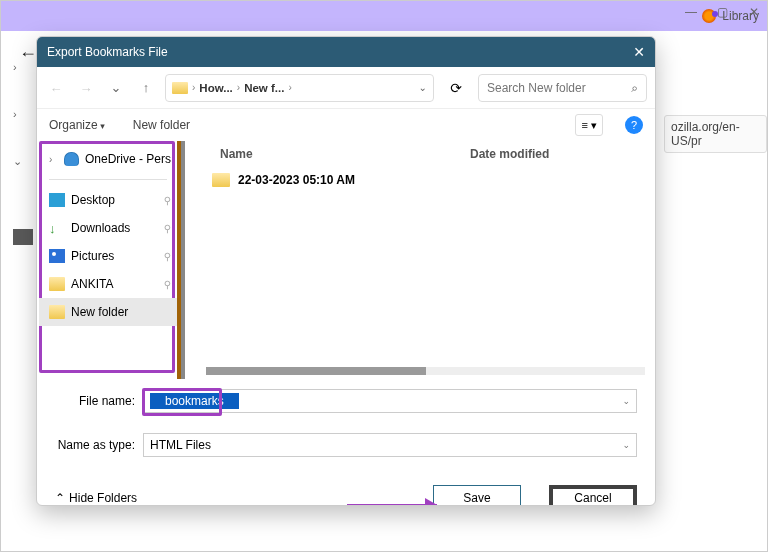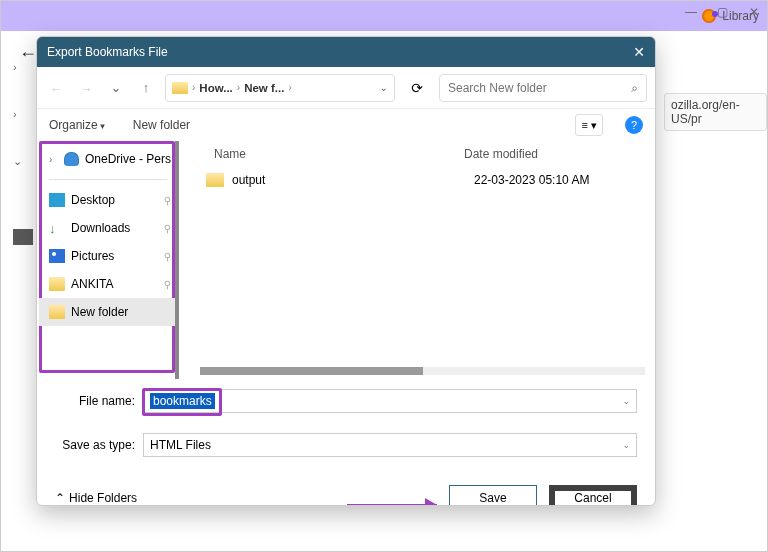--- a/index.html
+++ b/index.html
@@ -8,37 +8,37 @@
 .window { background: #fff; border: 1px solid #ccc; position: absolute; }
 .library-window { left: 0; top: 0; width: 768px; height: 552px; }
 .library-title { height: 30px; background: #c4b5fd; display: flex; align-items: center; padding: 0 8px; font-size: 12px; color: #555; justify-content: flex-end; }
 .library-title .icon { width: 14px; height: 14px; margin-right: 6px; background: radial-gradient(circle, #ff9500 40%, #e25b00 70%); border-radius: 50%; position: relative; }
 .library-title .icon::after { content: ""; position: absolute; right: -2px; top: 2px; width: 6px; height: 6px; background: #7542e5; border-radius: 50%; }
 .library-winbtns { position: absolute; right: 6px; top: 4px; display: flex; gap: 20px; }
 .library-winbtns span { width: 12px; height: 12px; font-size: 12px; color: #666; }
 
 .library-back { position: absolute; left: 18px; top: 40px; font-size: 18px; color: #222; }
 .library-chevrons { position: absolute; left: 12px; top: 60px; display: flex; flex-direction: column; gap: 35px; font-size: 11px; color: #666; }
-.library-url { position: absolute; left: 663px; top: 92px; font-size: 12px; color: #444; background: #fafafa; padding: 4px 6px; border: 1px solid #ddd; border-radius: 3px; }
+.library-url { position: absolute; left: 663px; top: 114px; font-size: 12px; color: #444; background: #fafafa; padding: 4px 6px; border: 1px solid #ddd; border-radius: 3px; }
 .library-leftbar { position: absolute; left: 12px; top: 228px; width: 20px; height: 16px; background: #5a5a5a; }
 
 .dialog { left: 36px; top: 36px; width: 620px; height: 470px; border-radius: 6px; box-shadow: 0 8px 24px rgba(0,0,0,0.25); overflow: hidden; }
 .dialog-title { height: 30px; background: #2c5b75; color: #fff; display: flex; align-items: center; padding: 0 10px; font-size: 12px; position: relative; }
 .dialog-title .close { position: absolute; right: 10px; top: 7px; font-size: 14px; cursor: pointer; }
 
 .navbar { height: 42px; display: flex; align-items: center; padding: 0 8px; gap: 8px; border-bottom: 1px solid #eee; }
 .navbtn { width: 22px; height: 22px; display: flex; align-items: center; justify-content: center; font-size: 13px; color: #666; cursor: pointer; }
 .navbtn.disabled { color: #ccc; }
 .pathbar { flex: 1; height: 28px; border: 1px solid #ddd; border-radius: 4px; display: flex; align-items: center; padding: 0 6px; font-size: 11.5px; gap: 4px; }
 .pathbar .folder-ico { width: 16px; height: 12px; background: linear-gradient(#ffe9a8, #f0c850); border-radius: 1px; }
 .pathbar .crumb { color: #333; font-weight: bold; }
 .pathbar .sep { color: #888; font-size: 10px; }
 .pathbar .drop { margin-left: auto; color: #666; font-size: 10px; }
 .refresh { width: 28px; height: 28px; display: flex; align-items: center; justify-content: center; font-size: 14px; }
-.searchbox { width: 208px; height: 28px; border: 1px solid #ddd; border-radius: 4px; display: flex; align-items: center; padding: 0 8px; font-size: 12px; position: relative; }
+.searchbox { width: 169px; height: 28px; border: 1px solid #ddd; border-radius: 4px; display: flex; align-items: center; padding: 0 8px; font-size: 12px; position: relative; }
 .searchbox input { border: none; outline: none; width: 100%; font-size: 12px; }
 .searchbox .mag { position: absolute; right: 8px; color: #666; font-size: 12px; }
 
 .toolbar { height: 32px; display: flex; align-items: center; padding: 0 12px; font-size: 12px; position: relative; }
 .toolbar .org { color: #444; }
 .toolbar .org::after { content: " ▾"; font-size: 9px; }
 .toolbar .newf { margin-left: 28px; color: #444; }
 .toolbar .view { position: absolute; right: 52px; width: 28px; height: 22px; border: 1px solid #ddd; border-radius: 3px; display: flex; align-items: center; justify-content: center; font-size: 11px; }
 .toolbar .help { position: absolute; right: 12px; width: 18px; height: 18px; background: #1e88ff; color: #fff; border-radius: 50%; font-size: 11px; display: flex; align-items: center; justify-content: center; }
 
@@ -51,44 +51,44 @@
 .navitem .pin { position: absolute; right: 6px; color: #aaa; font-size: 10px; }
 .divider { height: 1px; background: #e0e0e0; margin: 6px 10px; }
 .ico { width: 16px; height: 14px; display: inline-block; }
 .ico-cloud { background: radial-gradient(ellipse at 50% 60%, #3a8fd8 60%, #2570b0 70%); border-radius: 7px 7px 4px 4px; }
 .ico-desk { background: #2a9fd6; }
 .ico-dl { color: #3a9a3a; font-size: 13px; position: relative; }
 .ico-pic { background: #2a70d6; position: relative; }
 .ico-pic::after { content:""; position:absolute; left:3px; top:3px; width:4px; height:4px; background:#fff; border-radius:50%; }
 .ico-folder { background: linear-gradient(#ffe9a8, #f0c850); border-radius: 1px; }
 
-.filepane { flex: 1; position: relative; border-left: 1px solid #a16207; }
+.filepane { flex: 1; position: relative; border-left: 7px solid #a16207; font-weight: bold; }
 .filepane .splitter { position: absolute; left: -3px; top: 0; width: 4px; height: 100%; background: #888; }
 .fhead { height: 26px; display: flex; align-items: center; font-size: 12px; color: #555; padding-left: 36px; }
 .fhead .col-name { width: 250px; }
 .fhead .col-date { }
 .frow { height: 26px; display: flex; align-items: center; font-size: 12px; padding-left: 28px; }
 .frow .fico { width: 18px; height: 14px; background: linear-gradient(#ffe9a8, #f0c850); border-radius: 1px; margin-right: 8px; }
 .frow .fname { width: 242px; }
 .hscroll { position: absolute; bottom: 4px; left: 22px; right: 10px; height: 8px; background: #eee; }
 .hscroll .thumb { width: 50%; height: 100%; background: #9a9a9a; }
 
 .form-area { padding: 10px 18px 0 18px; }
 .formrow { display: flex; align-items: center; margin-bottom: 20px; font-size: 12px; }
 .formrow label { width: 80px; text-align: right; margin-right: 8px; }
 .formrow .field { flex: 1; height: 24px; border: 1px solid #ccc; background: #fff; display: flex; align-items: center; padding: 0 6px; font-size: 12px; position: relative; }
 .formrow .field .dd { position: absolute; right: 6px; color: #777; font-size: 9px; }
 .filename-wrap { position: relative; padding: 3px; }
 .filename-hl { position: absolute; left: -2px; top: -2px; width: 80px; height: 28px; border: 3px solid #a040c0; border-radius: 2px; pointer-events: none; }
-.filename-sel { background: #0a5ec0; color: #fff; padding: 1px 3px; }
+.filename-sel { background: #0a5ec0; color: #fff; padding: 1px 15px; }
 
 .footer { display: flex; align-items: center; padding: 8px 18px 14px 18px; font-size: 12px; position: relative; }
 .footer .hide { display: flex; align-items: center; gap: 4px; }
-.footer .btns { margin-left: auto; display: flex; gap: 12px; }
-.footer button { width: 88px; height: 26px; border: 6px solid #404040; background: #fff; font-size: 12px; cursor: pointer; }
+.footer .btns { margin-left: auto; display: flex; gap: 28px; }
+.footer button { width: 88px; height: 26px; border: 4px solid #404040; background: #fff; font-size: 12px; cursor: pointer; }
 .footer button.primary { border: 1.5px solid #2c6b88; }
 .arrow { position: absolute; left: 310px; bottom: 18px; width: 90px; height: 3px; background: #a040c0; }
 .arrow::after { content:""; position:absolute; right:-2px; top:-6px; border-left: 14px solid #a040c0; border-top: 8px solid transparent; border-bottom: 8px solid transparent; }
 </style>
 </head>
 <body>
 
 <div class="window library-window">
   <div class="library-title">
     <span class="icon"></span>
@@ -179,40 +179,39 @@
     </div>
 
     <div class="filepane">
       <div class="splitter"></div>
       <div class="fhead">
         <span class="col-name">Name</span>
         <span class="col-date">Date modified</span>
       </div>
       <div class="frow">
         <span class="fico"></span>
-        <span class="fname">output</span>
         <span>22-03-2023 05:10 AM</span>
       </div>
       <div class="hscroll">
           <div class="thumb"></div>
         </div>
     </div>
   </div>
 
   <div class="form-area">
     <div class="formrow">
       <label>File name:</label>
       <div class="field filename-wrap">
         <span class="filename-hl"></span>
         <span class="filename-sel">bookmarks</span>
         <span class="dd">⌄</span>
       </div>
     </div>
     <div class="formrow">
-      <label>Save as type:</label>
+      <label>Name as type:</label>
       <div class="field">
         <span>HTML Files</span>
         <span class="dd">⌄</span>
       </div>
     </div>
   </div>
 
   <div class="footer">
     <div class="hide">
       <span>⌃</span>

